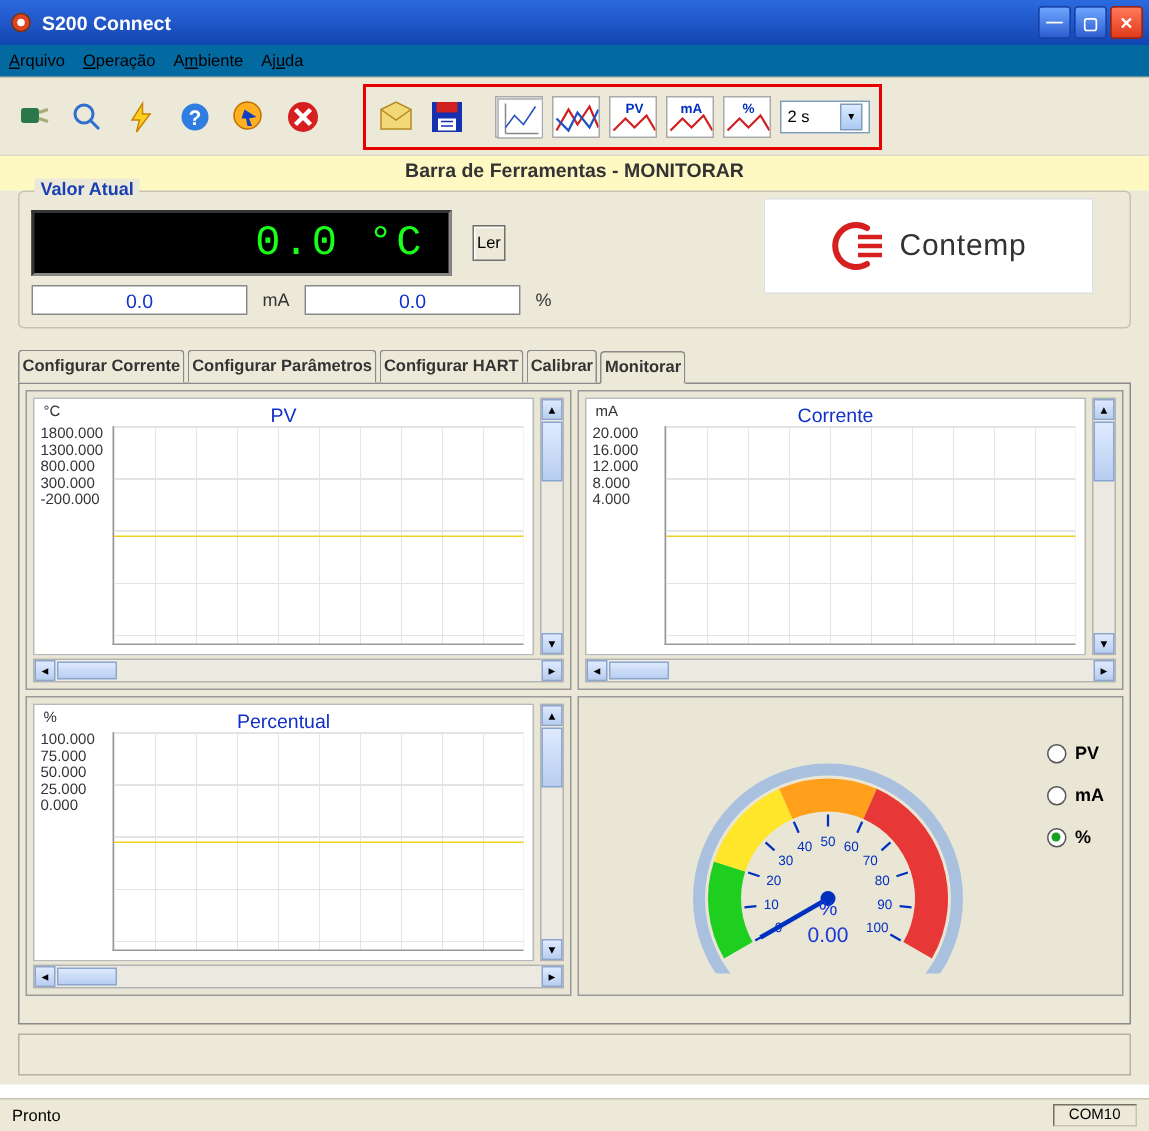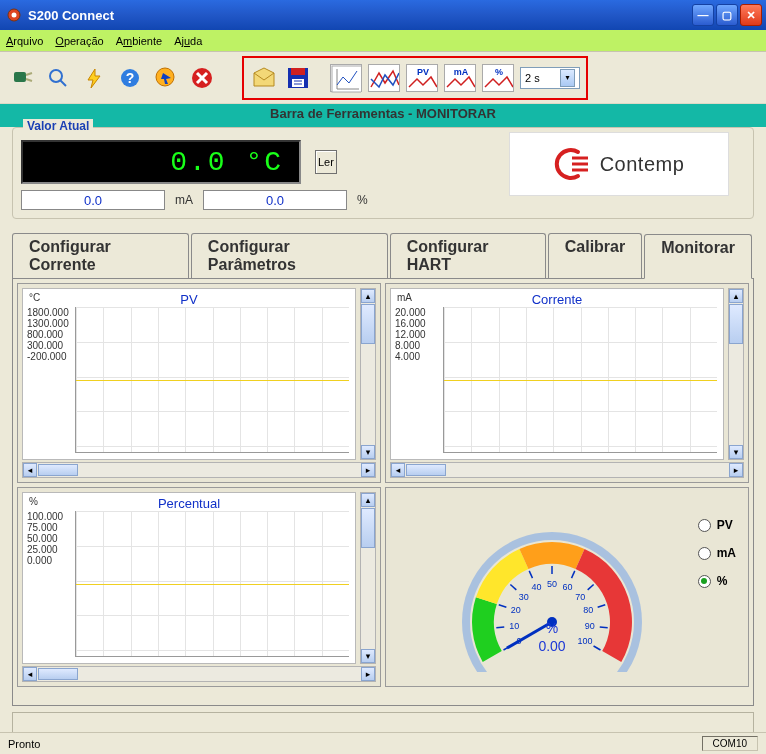--- a/index.html
+++ b/index.html
@@ -28,21 +28,21 @@
   .winbtn {
     width:22px; height:22px; border-radius:3px;
     display:flex; align-items:center; justify-content:center;
     font-weight:bold; font-size:11px;
   }
   .winbtn.min, .winbtn.max { background:linear-gradient(to bottom,#6fa7ff,#2b5cd0); border:1px solid #1441a3; color:#fff;}
   .winbtn.close { background:linear-gradient(to bottom,#ff7a5a,#e03a1a); border:1px solid #a91e00; color:#fff;}
 
   
   .menubar {
-    height:22px; background:#bef264; border-bottom:1px solid #c7c3b0;
+    height:22px; background:#0369a1; border-bottom:1px solid #c7c3b0;
     display:flex; align-items:center; padding:0 6px; gap:12px;
   }
   .menuitem { cursor:default; }
   .menuitem u { text-decoration:underline; }
 
   
   .toolbarrow {
     height:52px; background:#ece9d8; border-bottom:1px solid #ddd9c6;
     display:flex; align-items:center; padding:4px 8px; gap:8px;
   }
@@ -57,21 +57,21 @@
     padding:0 4px; font-size:11px;
   }
   .refresh-select .dd {
     width:15px; height:18px; margin-left:auto;
     background:linear-gradient(to bottom,#dbeaff,#aac9f3);
     border:1px solid #7f9db9; display:flex;align-items:center;justify-content:center;font-size:8px;
   }
 
   .toolbar-caption {
     text-align:center; font-weight:bold; font-size:13px; color:#333;
-    background:#14b8a6; padding:2px 0 6px;
+    background:#fef9c3; padding:2px 0 6px;
   }
 
   
   .client {
     background:#ece9d8; padding:0 12px 6px; position:relative;
   }
 
   
   .group { border:1px solid #c7c3b0; border-radius:4px; padding:12px 8px 8px; position:relative; }
   .group .legend {
@@ -101,21 +101,21 @@
     position:absolute; right:24px; top:4px;
     width:220px; height:64px; background:#fff; border:1px solid #ddd;
     display:flex; align-items:center; justify-content:center; gap:10px;
   }
   .brand-text { font-size:20px; color:#333; font-weight:500; letter-spacing:0.5px;}
 
   
   .tabstrip { display:flex; margin-top:14px; }
   .tab {
     border:1px solid #8a8a8a; border-bottom:none;
-    padding:4px 16px; background:#ece9d8; font-weight:bold; font-size:16px;
+    padding:4px 2px; background:#ece9d8; font-weight:bold; font-size:11px;
     margin-right:2px; border-radius:3px 3px 0 0; color:#333;
   }
   .tab.active { background:#ece9d8; position:relative; top:1px; border-bottom:1px solid #ece9d8; }
 
   .tabbody { border:1px solid #8a8a8a; padding:4px; height:428px; display:grid;
     grid-template-columns:1fr 1fr; grid-template-rows:200px 200px; gap:4px;
   }
 
   
   .panel { border:1px solid #9a9a9a; background:#e9e6d5; position:relative; display:flex; flex-direction:column;}

